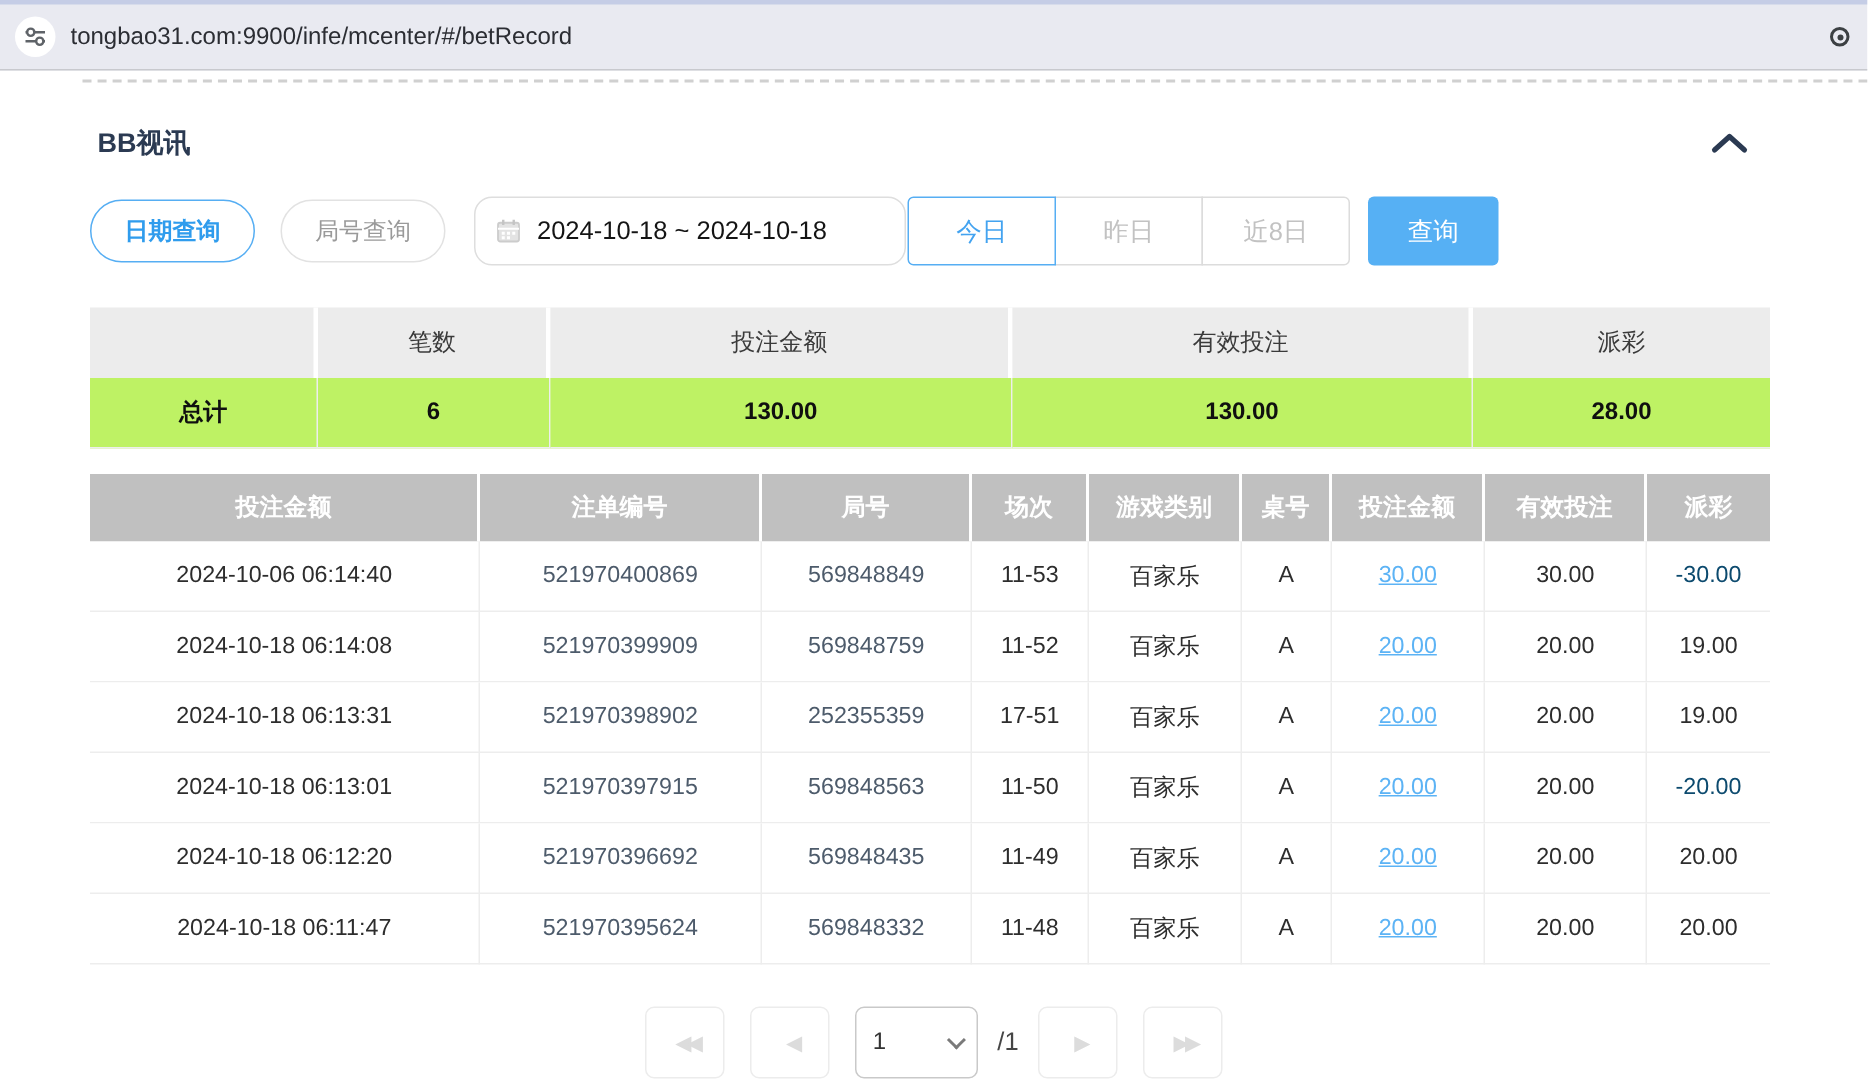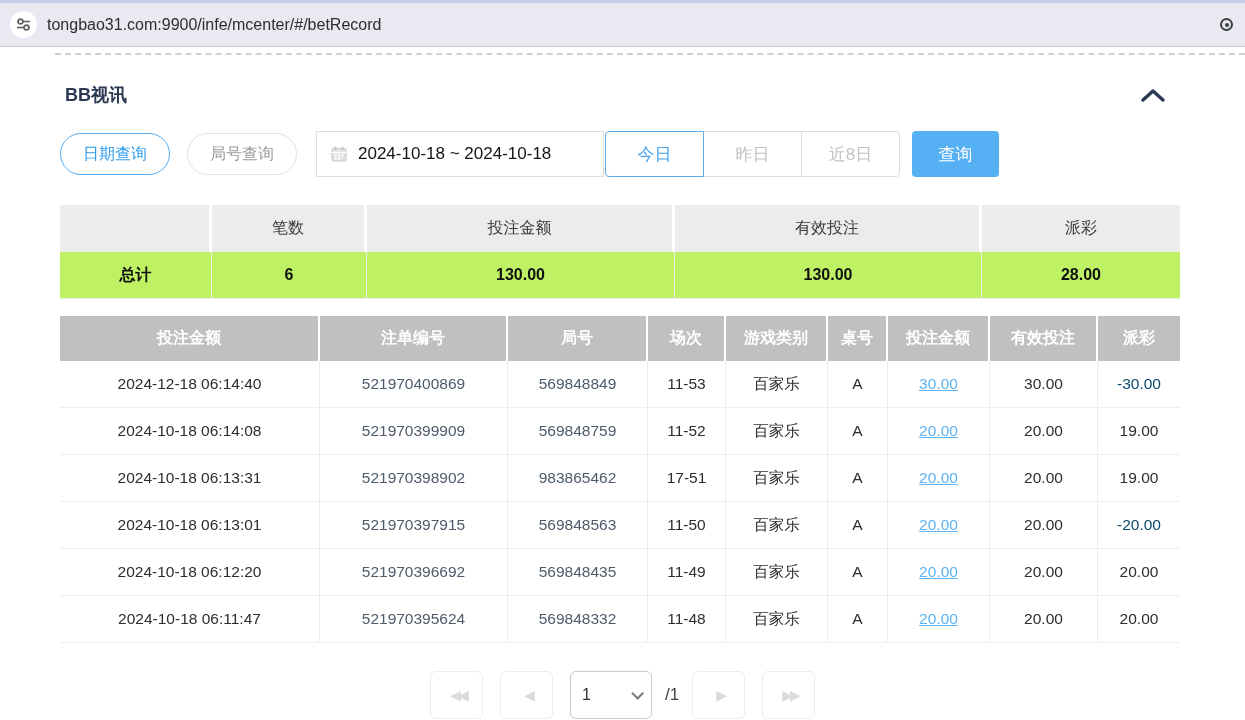--- a/index.html
+++ b/index.html
@@ -29,24 +29,24 @@
   .content{ padding:0 60px; }
   .panel-header{ display:flex; align-items:center; justify-content:space-between;
     margin:36px 5px 24px 5px; }
   .panel-title{ font-size:18px; font-weight:bold; color:#2b3a52; margin:0; }
   .chevron-up{ width:26px; height:16px; margin-right:14px; cursor:pointer; }
 
   
   .filter-row{ display:flex; align-items:center; margin:0 5px 28px 0; }
   .pill{ height:42px; padding:0 22px; border-radius:21px; background:#fff; font-size:16px;
     cursor:pointer; display:flex; align-items:center; }
-  .pill.active{ border:1px solid #56aef3; color:#2f9ced; font-weight:normal; }
+  .pill.active{ border:1px solid #56aef3; color:#2f9ced; font-weight:bold; }
   .pill.inactive{ border:1px solid #e2e2e2; color:#9a9a9a; margin-left:17px; }
   .date-input{ height:46px; width:288px; margin-left:19px; border:1px solid #dedede;
-    border-radius:0; display:flex; align-items:center; gap:10px; padding:0 13px;
+    border-radius:12px; display:flex; align-items:center; gap:10px; padding:0 13px;
     font-size:17px; color:#141414; cursor:pointer; }
   .seg-group{ display:flex; margin-left:1px; }
   .seg-btn{ height:46px; width:99px; background:#fff; border:1px solid #dcdcdc; margin-left:-1px;
     font-size:17px; color:#c2c2c2; cursor:pointer; display:flex; align-items:center; justify-content:center;}
   .seg-btn:first-child{ border-radius:4px 0 0 4px; margin-left:0;}
   .seg-btn:last-child{ border-radius:0 4px 4px 0;}
   .seg-btn.active{ border:1px solid #56aef3; color:#43a3f0; position:relative; z-index:2;}
   .query-btn{ height:46px; width:87px; margin-left:12px; background:#56b0f4; color:#fff;
     border:none; border-radius:4px; font-size:17px; cursor:pointer; }
 
@@ -182,21 +182,21 @@
           <th>场次</th>
           <th>游戏类别</th>
           <th>桌号</th>
           <th>投注金额</th>
           <th>有效投注</th>
           <th>派彩</th>
         </tr>
       </thead>
     <tbody id="records-body">
         <tr>
-          <td>2024-12-18 06:14:40</td>
+          <td>2024-10-06 06:14:40</td>
           <td class="c-num">521970400869</td>
           <td class="c-num">569848849</td>
           <td>11-53</td>
           <td>百家乐</td>
           <td>A</td>
           <td><a class="bet-link">30.00</a></td>
           <td>30.00</td>
           <td class="neg">-30.00</td>
         </tr>
         <tr>
@@ -206,21 +206,21 @@
           <td>11-52</td>
           <td>百家乐</td>
           <td>A</td>
           <td><a class="bet-link">20.00</a></td>
           <td>20.00</td>
           <td>19.00</td>
         </tr>
         <tr>
           <td>2024-10-18 06:13:31</td>
           <td class="c-num">521970398902</td>
-          <td class="c-num">983865462</td>
+          <td class="c-num">252355359</td>
           <td>17-51</td>
           <td>百家乐</td>
           <td>A</td>
           <td><a class="bet-link">20.00</a></td>
           <td>20.00</td>
           <td>19.00</td>
         </tr>
         <tr>
           <td>2024-10-18 06:13:01</td>
           <td class="c-num">521970397915</td>

